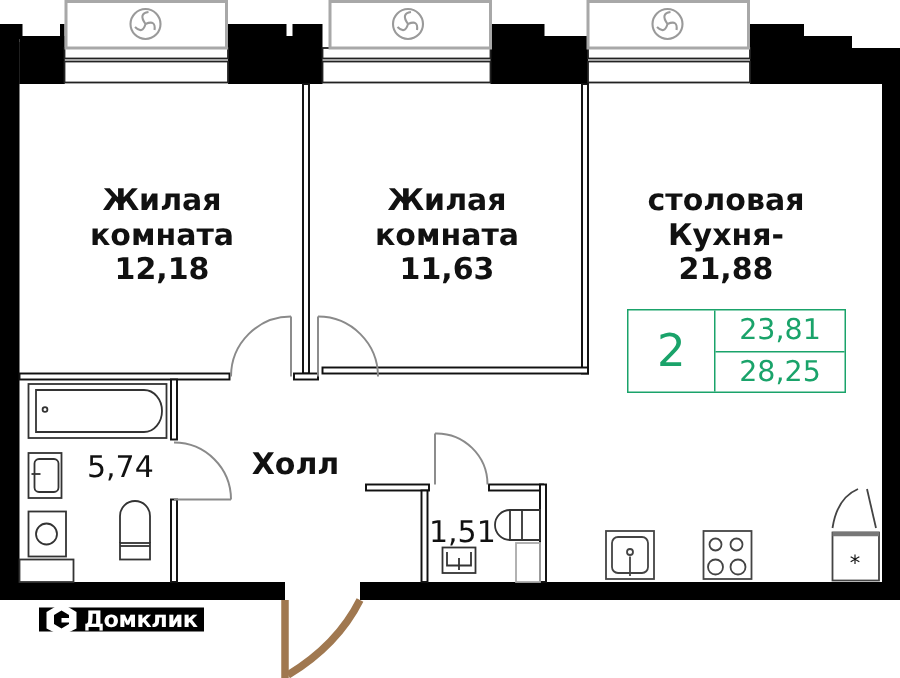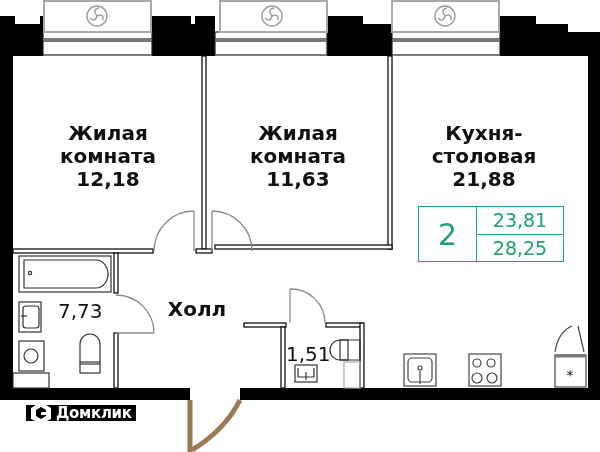--- a/index.html
+++ b/index.html
@@ -161,28 +161,28 @@
   <div>Жилая</div>
   <div>комната</div>
   <div>12,18</div>
 </div>
 <div class="label" style="left:298px; top:122px;">
   <div>Жилая</div>
   <div>комната</div>
   <div>11,63</div>
 </div>
 <div class="label" style="left:484px; top:122px;">
+  <div>столовая</div>
   <div>Кухня-</div>
-  <div>столовая</div>
   <div>21,88</div>
 </div>
 <div class="label" style="left:197px; top:298px;">
   <div>Холл</div>
 </div>
-<div class="num" style="left:58px; top:300px;">7,73</div>
+<div class="num" style="left:58px; top:300px;">5,74</div>
 <div class="num" style="left:286px; top:343px;">1,51</div>
 
 <div class="summary">
   <div class="rooms">2</div>
   <div class="areas">
     <div>23,81</div>
     <div>28,25</div>
   </div>
 </div>
 

